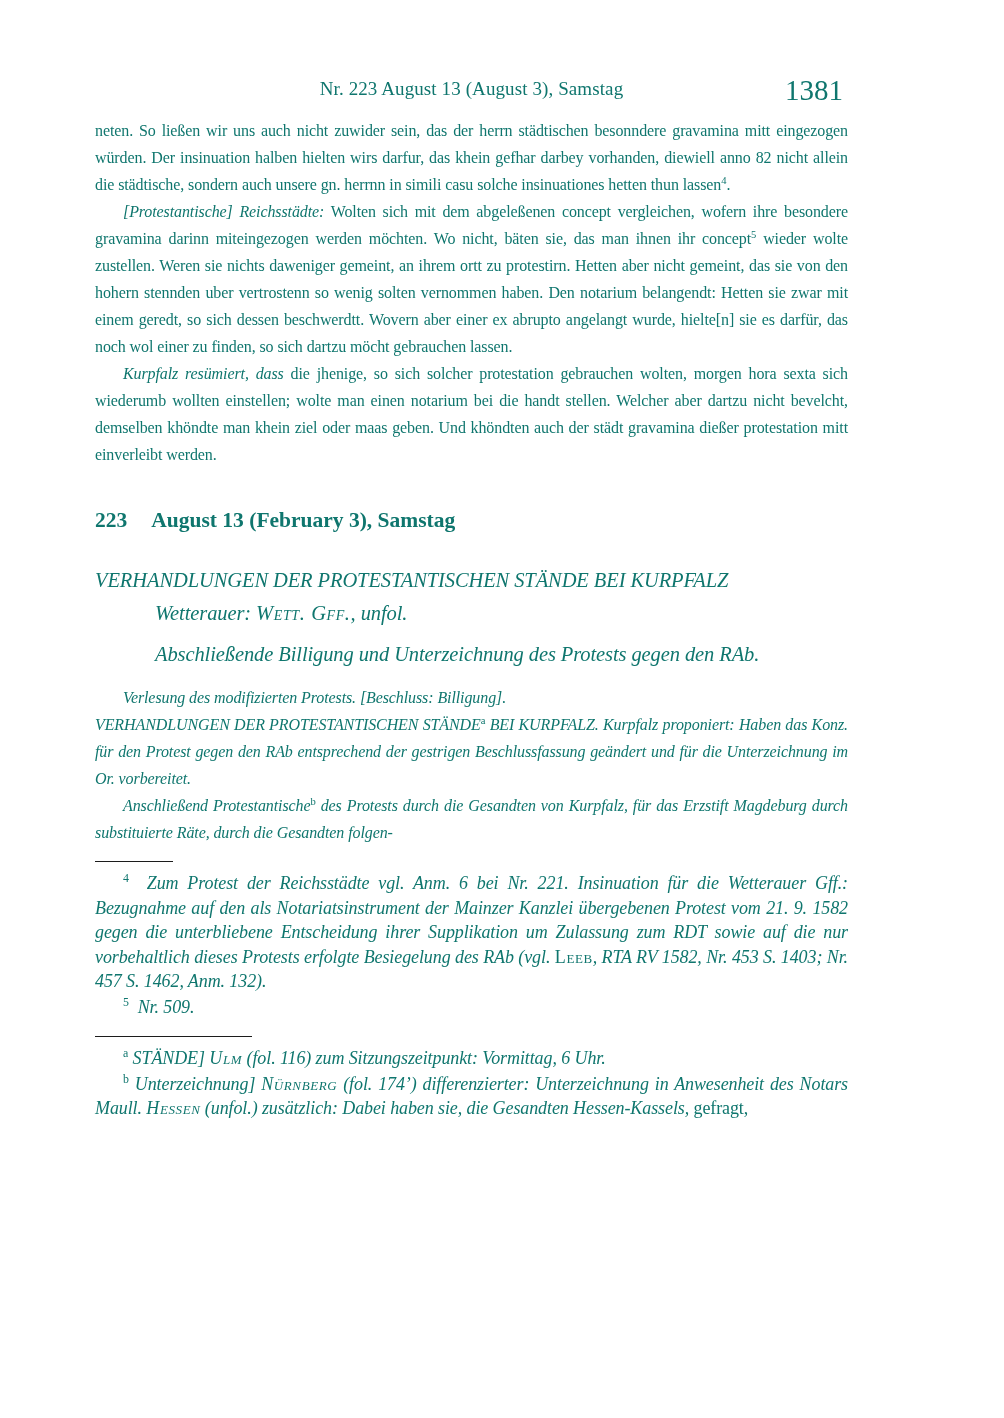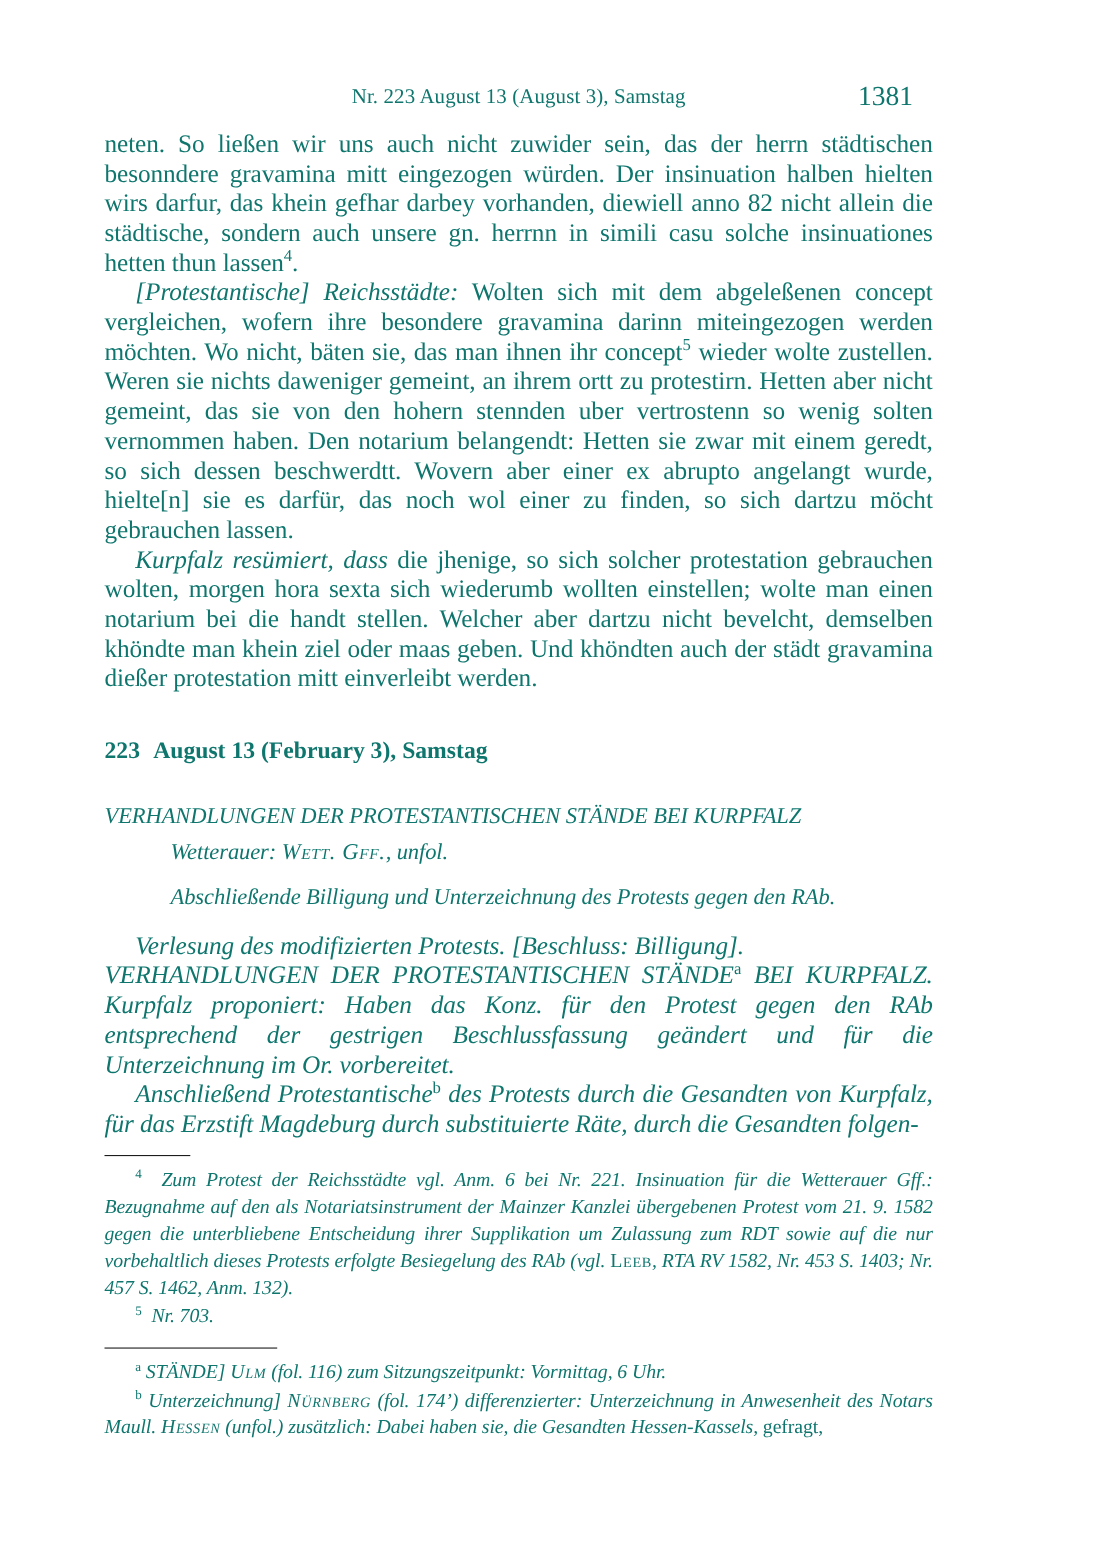--- a/index.html
+++ b/index.html
@@ -13,37 +13,37 @@
     overflow:hidden;
   }
   .content{position:absolute;left:95px;top:0;width:753px;}
   
   .running-head{position:relative;margin-top:78px;height:26px;}
   .running-title{
     position:absolute;left:0;right:0;text-align:center;
     font-size:19px;letter-spacing:.1px;
   }
   .page-number{
-    position:absolute;right:18px;top:-4px;
-    font-size:25px;
+    position:absolute;right:5px;top:-4px;
+    font-size:29px;
   }
   
   .body-text{margin-top:13px;}
   p.para{
     margin:0;
-    font-size:23px;line-height:27px;
+    font-size:16px;line-height:27px;
     text-align:justify;
     letter-spacing:-0.1px;
   }
   .indent{text-indent:28px;}
   
   .entry-heading{
     margin:40px 0 0 0;
     font-size:21.5px;font-weight:bold;
-    display:flex;gap:12px;text-align:right;
+    display:flex;gap:24px;text-align:right;
   }
   
   .descriptor{margin-top:34px;}
   .descriptor p{margin:0;font-size:20.5px;line-height:27px;letter-spacing:-0.1px;}
   .desc-title{font-style:italic;}
   .desc-source{font-style:italic;margin-left:60px !important;margin-top:6px !important;}
   .desc-summary{font-style:italic;margin-left:60px !important;margin-top:14px !important;}
   
   .protocol{margin-top:16px;}
   
@@ -96,20 +96,20 @@
 
     <section class="protocol">
       <p class="para indent"><span class="seg-i">Verlesung des modifizierten Protests. [Beschluss: Billigung].</span></p>
       <p class="para"><span class="seg-i">VERHANDLUNGEN DER PROTESTANTISCHEN STÄNDE</span><span class="seg-sup">a</span><span class="seg-i"> BEI KURPFALZ. Kurpfalz proponiert: Haben das Konz. für den Protest gegen den RAb entsprechend der gestrigen Beschlussfassung geändert und für die Unterzeichnung im Or. vorbereitet.</span></p>
       <p class="para indent"><span class="seg-i">Anschließend Protestantische</span><span class="seg-sup">b</span><span class="seg-i"> des Protests durch die Gesandten von Kurpfalz, für das Erzstift Magdeburg durch substituierte Räte, durch die Gesandten folgen-</span></p>
     </section>
 
     <footer class="footnotes">
       <div class="fn-rule fn-rule-1"></div>
       <p class="fn"><span class="seg-sup">4</span><span class="seg-i">&nbsp;&nbsp;</span><span class="seg-i">Zum Protest der Reichsstädte vgl. Anm. 6 bei Nr. 221. Insinuation für die Wetterauer Gff.: Bezugnahme auf den als Notariatsinstrument der Mainzer Kanzlei übergebenen Protest vom 21. 9. 1582 gegen die unterbliebene Entscheidung ihrer Supplikation um Zulassung zum RDT sowie auf die nur vorbehaltlich dieses Protests erfolgte Besiegelung des RAb (vgl. </span><span class="seg-sc">Leeb</span><span class="seg-i">, </span><span class="seg-i">RTA RV 1582, Nr. 453 S. 1403; Nr. 457 S. 1462, Anm. 132).</span></p>
-      <p class="fn"><span class="seg-sup">5</span><span class="seg-i">&nbsp;&nbsp;</span><span class="seg-i">Nr. 703.</span></p>
+      <p class="fn"><span class="seg-sup">5</span><span class="seg-i">&nbsp;&nbsp;</span><span class="seg-i">Nr. 509.</span></p>
       <div class="fn-rule fn-rule-2"></div>
       <p class="fn"><span class="seg-sup">a</span><span class="seg-i">&nbsp;</span><span class="seg-i">STÄNDE] </span><span class="seg-sci">Ulm</span><span class="seg-i"> (fol. 116) zum Sitzungszeitpunkt: Vormittag, 6 Uhr.</span></p>
       <p class="fn"><span class="seg-sup">b</span><span class="seg-i">&nbsp;</span><span class="seg-i">Unterzeichnung] </span><span class="seg-sci">Nürnberg</span><span class="seg-i"> (fol. 174’) differenzierter: Unterzeichnung in Anwesenheit des Notars Maull. </span><span class="seg-sci">Hessen</span><span class="seg-i"> (unfol.) zusätzlich: Dabei haben sie, die Gesandten Hessen-Kassels, </span><span class="seg-r">gefragt,</span></p>
     </footer>
 
   </div>
 </div>
 
 </body></html>

